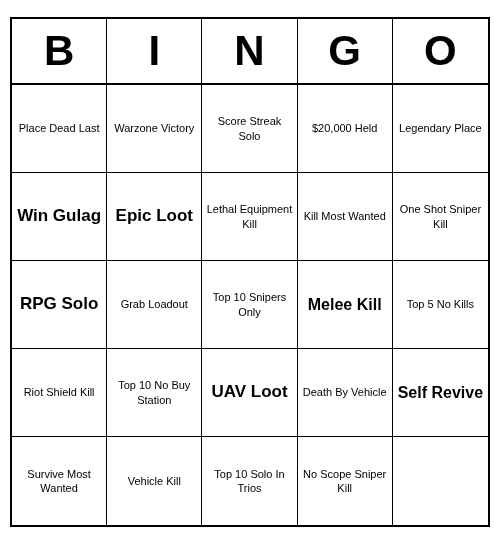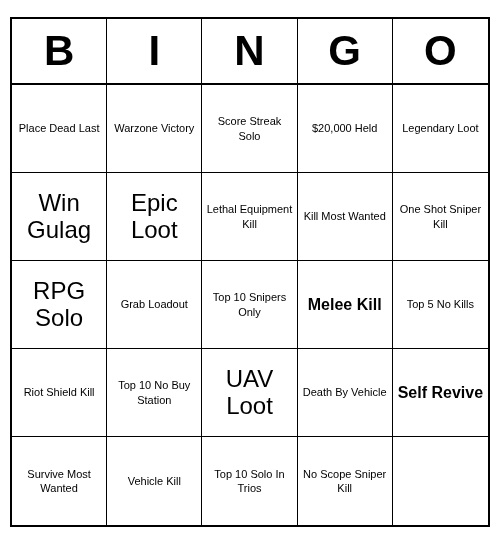--- a/index.html
+++ b/index.html
@@ -63,22 +63,22 @@
 
     .bingo-cell:nth-child(5n) {
       border-right: none;
     }
 
     .bingo-cell:nth-child(n+21) {
       border-bottom: none;
     }
 
     .large-text {
-      font-size: 24px;
-      font-weight: normal;
+      font-size: 17px;
+      font-weight: bold;
       line-height: 1.1;
     }
 
     .medium-text {
       font-size: 16px;
       font-weight: bold;
       line-height: 1.2;
     }
 
     .small-text {
@@ -104,21 +104,21 @@
       <div class="bingo-cell">
         <span class="small-text">Warzone Victory</span>
       </div>
       <div class="bingo-cell">
         <span class="small-text">Score Streak Solo</span>
       </div>
       <div class="bingo-cell">
         <span class="small-text">$20,000 Held</span>
       </div>
       <div class="bingo-cell">
-        <span class="small-text">Legendary Loot</span>
+        <span class="small-text">Legendary Place</span>
       </div>
       <div class="bingo-cell">
         <span class="large-text">Win Gulag</span>
       </div>
       <div class="bingo-cell">
         <span class="large-text">Epic Loot</span>
       </div>
       <div class="bingo-cell">
         <span class="small-text">Lethal Equipment Kill</span>
       </div>

